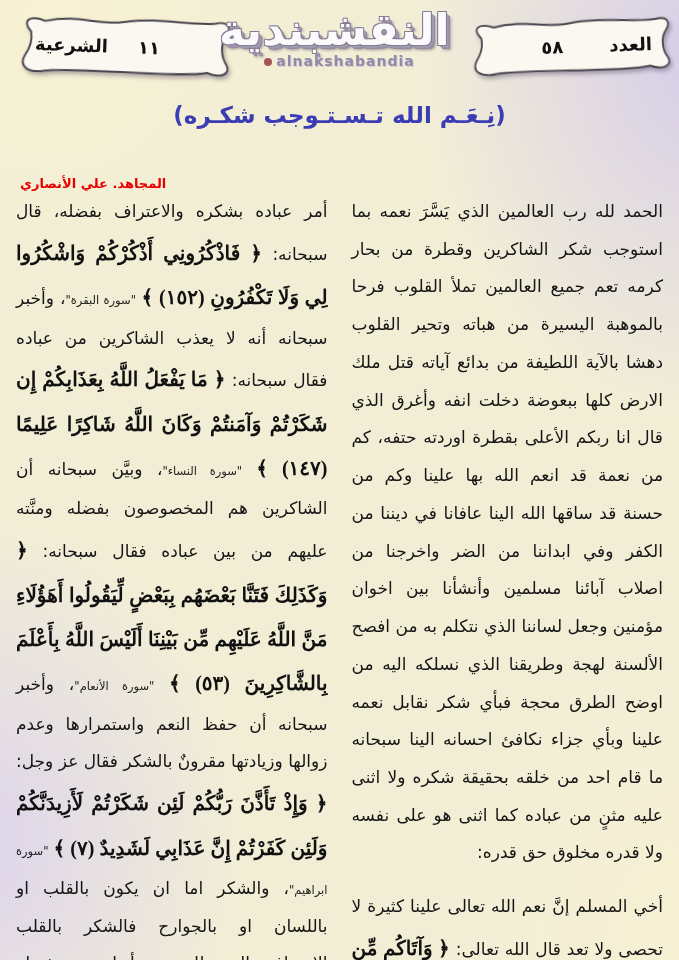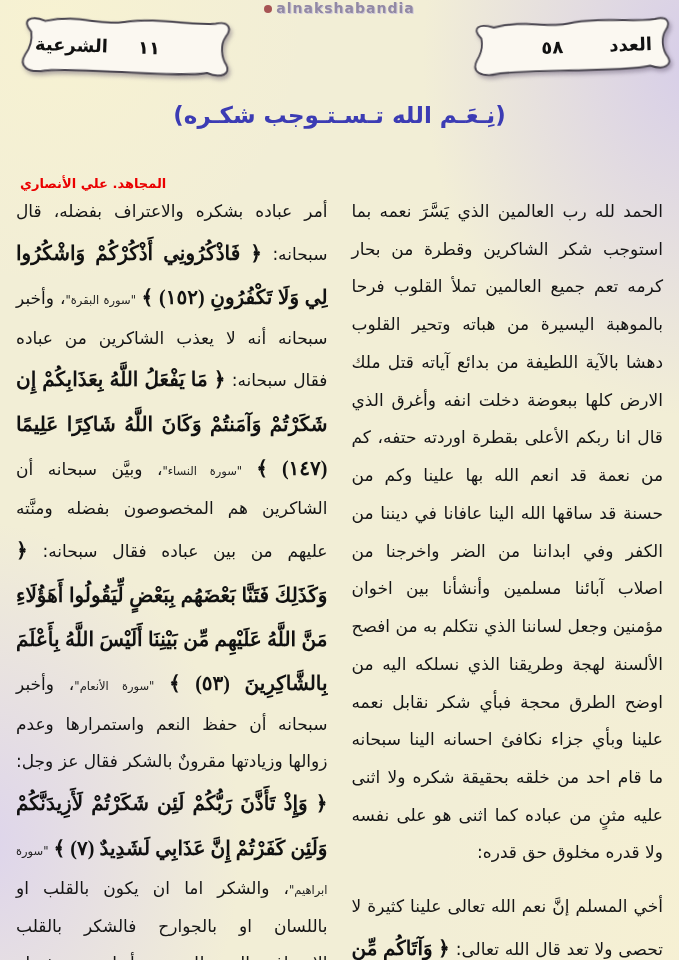--- a/index.html
+++ b/index.html
@@ -84,20 +84,21 @@
                  C 28,78 14,70 23,55
                  C 30,45 32,36 30,26 Z" fill="#fbf8f1" stroke="#4a4650" stroke-width="2.5"></path>
       </svg>
       <div class="ribbon-text">
         <span>١١</span>
         <span>الشرعية</span>
       </div>
     </div>
 
     <div class="logo">
+      <div class="logo-ar">النقشبندية</div>
       <div class="logo-en"><span class="logo-dot"></span><span>alnakshabandia</span></div>
     </div>
 
     <div class="ribbon ribbon-right">
       <svg viewBox="0 0 300 80" preserveAspectRatio="none">
         <path d="M 30,26 C 16,12 28,5 48,12
                  C 90,2 120,16 152,10
                  C 192,2 244,12 272,8
                  C 290,4 294,14 286,24
                  C 279,34 281,50 288,59

